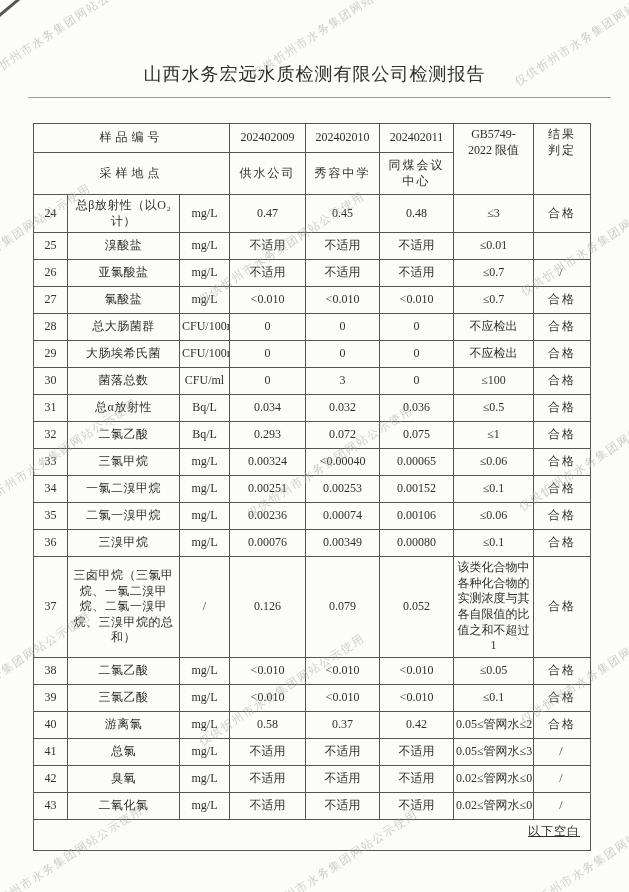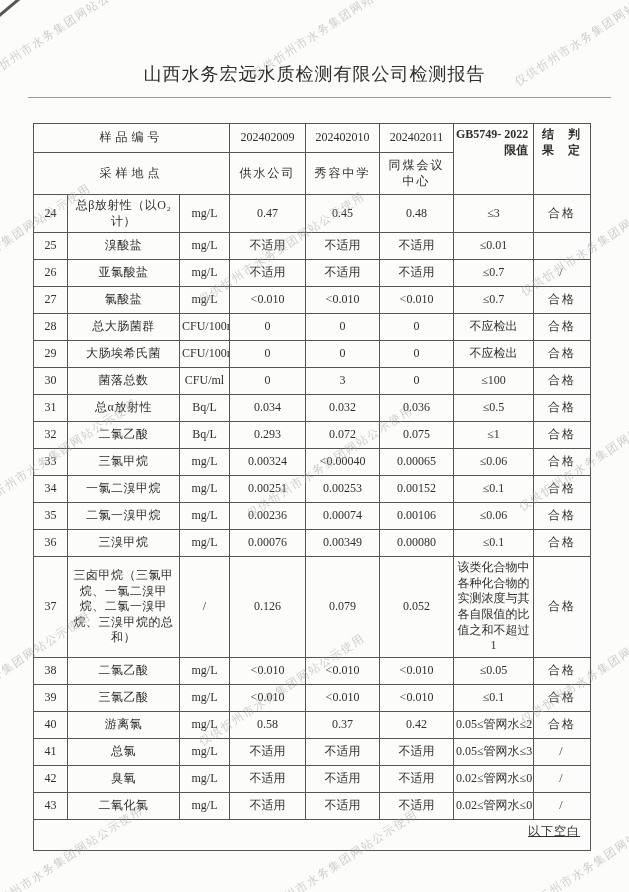--- a/index.html
+++ b/index.html
@@ -31,21 +31,21 @@
   }
   .report th,.report td{
     border:1px solid #555; font-weight:normal; text-align:center;
     vertical-align:middle; padding:3px 2px; font-size:12px; line-height:1.3;
     overflow:hidden;
   }
   .report thead tr.hr1 th{height:22px;}
   .report thead tr.hr2 th{height:34px;}
   .hdr-label{letter-spacing:4px;}
   .loc{letter-spacing:2px;}
-  .two-line{display:flex; flex-direction:row; justify-content:flex-start; height:64px;font-weight:bold;}
+  .two-line{display:flex; flex-direction:column; justify-content:flex-start; height:64px;}
   .report tbody tr{height:27px;}
   .col-name{text-align:left; padding-left:6px; letter-spacing:0.5px;}
   .unit-small{font-size:9.5px; letter-spacing:0;}
   .limit-small{font-size:8px; letter-spacing:0; white-space:nowrap; padding:1px 0;}
   .limit-note{font-size:9px; line-height:1.5; padding:3px 5px; letter-spacing:0;margin-left:39px;}
   .result-cell{letter-spacing:2px;}
   .blank td{height:22px; text-align:right; padding:4px 10px; vertical-align:top; letter-spacing:1px;text-decoration:underline;}
   .wm{
     position:absolute; transform:translate(-50%,-50%) rotate(-33deg);
     white-space:nowrap; font-size:11.5px; letter-spacing:1.5px;

